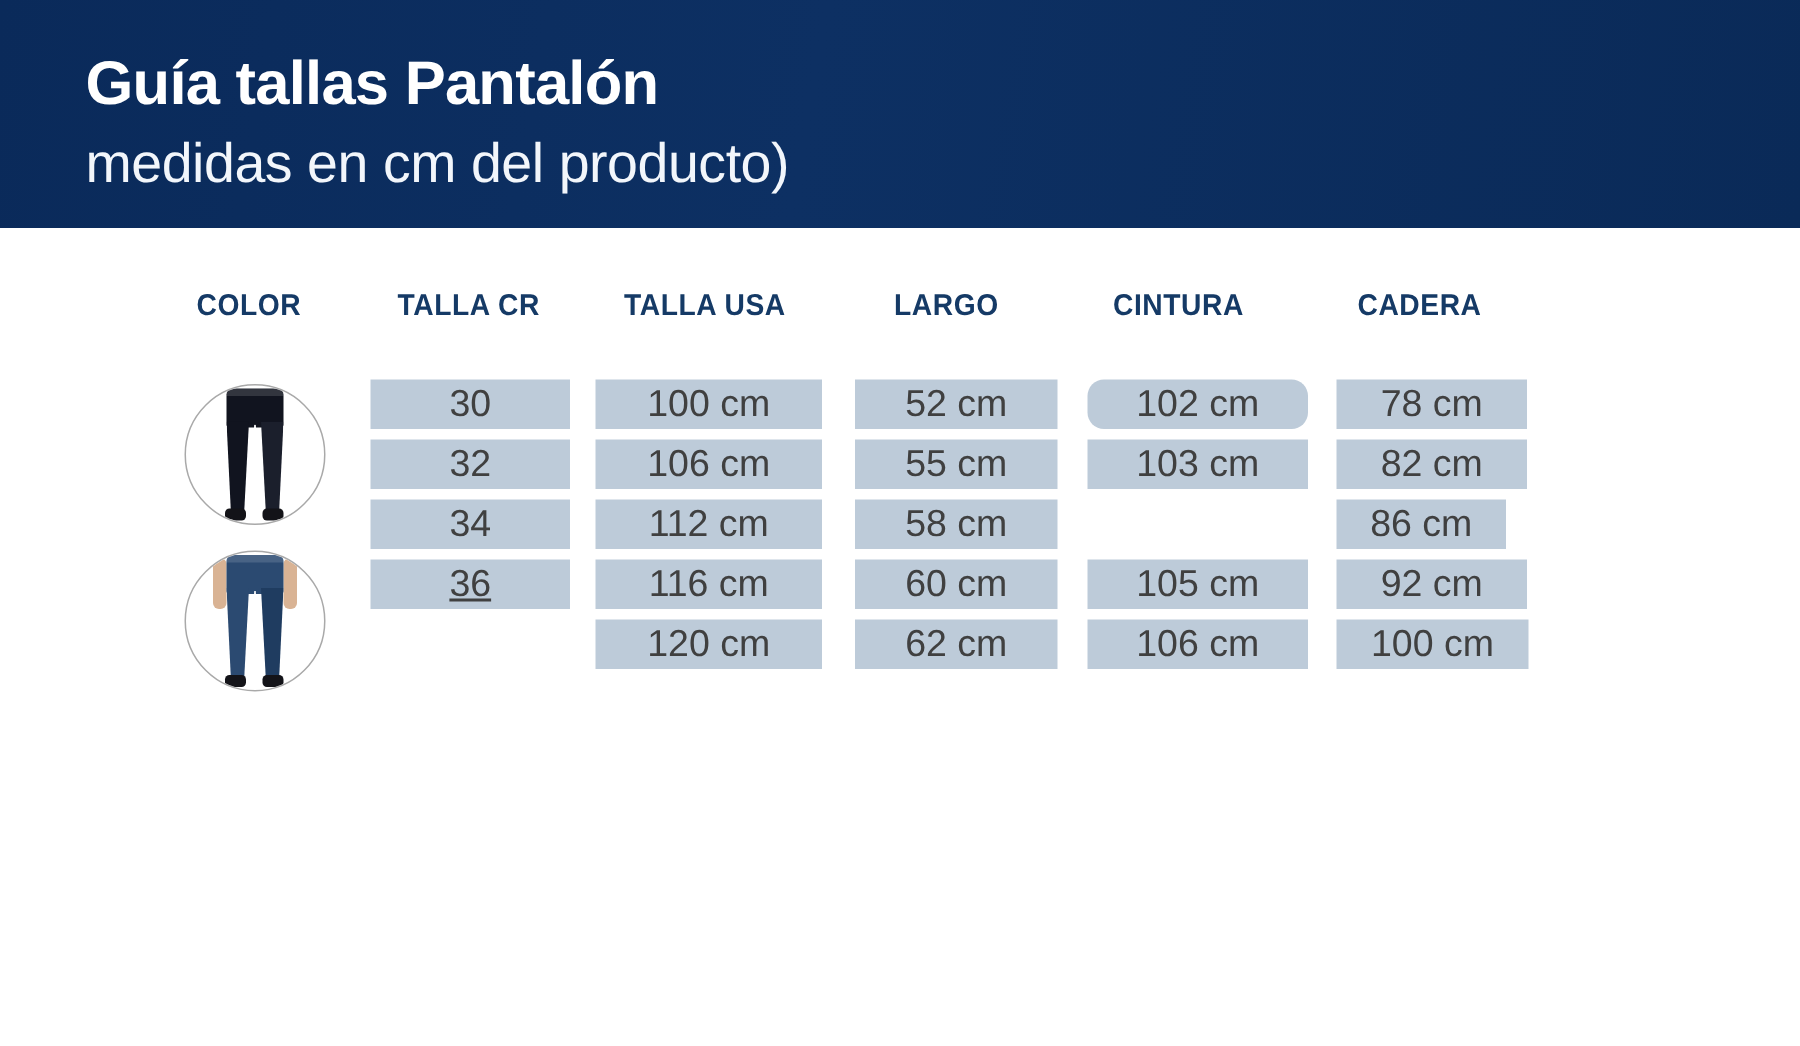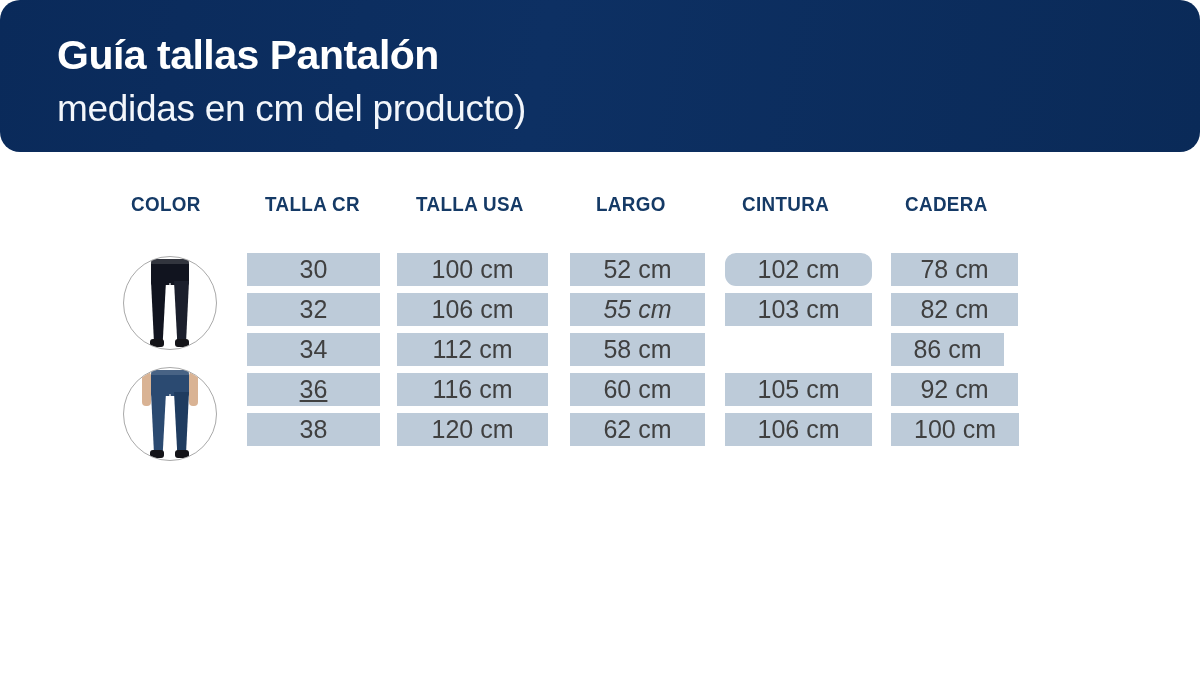--- a/index.html
+++ b/index.html
@@ -22,21 +22,20 @@
 
   
   .banner {
     position: absolute;
     left: 0;
     top: 0;
     width: 1200px;
     height: 152px;
     background: #0b2c5e;
     background: linear-gradient(100deg, #0a2a5a 0%, #0d3063 45%, #0a2a58 100%);
-    border-radius: 20px;
   }
   .banner-title {
     position: absolute;
     left: 57px;
     top: 32px;
     font-size: 41px;
     font-weight: bold;
     color: #ffffff;
     letter-spacing: -0.5px;
     white-space: nowrap;
@@ -218,35 +217,34 @@
     </div>
 
     <div class="cell" style="left:247px; top:101px; width:133px;">30</div>
     <div class="cell" style="left:397px; top:101px; width:151px;">100 cm</div>
     <div class="cell" style="left:570px; top:101px; width:135px;">52 cm</div>
     <div class="cell" style="left:725px; top:101px; width:147px;border-radius:11px;">102 cm</div>
     <div class="cell" style="left:891px; top:101px; width:127px;">78 cm</div>
 
     <div class="cell" style="left:247px; top:141px; width:133px;">32</div>
     <div class="cell" style="left:397px; top:141px; width:151px;">106 cm</div>
-    <div class="cell" style="left:570px; top:141px; width:135px;font-style:italic;">55 cm</div>
+    <div class="cell" style="left:570px; top:141px; width:135px;">55 cm</div>
     <div class="cell" style="left:725px; top:141px; width:147px;">103 cm</div>
     <div class="cell" style="left:891px; top:141px; width:127px;">82 cm</div>
 
     <div class="cell" style="left:247px; top:181px; width:133px;">34</div>
     <div class="cell" style="left:397px; top:181px; width:151px;">112 cm</div>
     <div class="cell" style="left:570px; top:181px; width:135px;">58 cm</div>
     <div class="cell" style="left:891px; top:181px; width:113px;">86 cm</div>
 
     <div class="cell" style="left:247px; top:221px; width:133px;text-decoration:underline;">36</div>
     <div class="cell" style="left:397px; top:221px; width:151px;">116 cm</div>
     <div class="cell" style="left:570px; top:221px; width:135px;">60 cm</div>
     <div class="cell" style="left:725px; top:221px; width:147px;">105 cm</div>
     <div class="cell" style="left:891px; top:221px; width:127px;">92 cm</div>
 
-    <div class="cell" style="left:247px; top:261px; width:133px;">38</div>
     <div class="cell" style="left:397px; top:261px; width:151px;">120 cm</div>
     <div class="cell" style="left:570px; top:261px; width:135px;">62 cm</div>
     <div class="cell" style="left:725px; top:261px; width:147px;">106 cm</div>
     <div class="cell" style="left:891px; top:261px; width:128px;">100 cm</div>
 
   </div>
 </div>
 
 </body></html>

